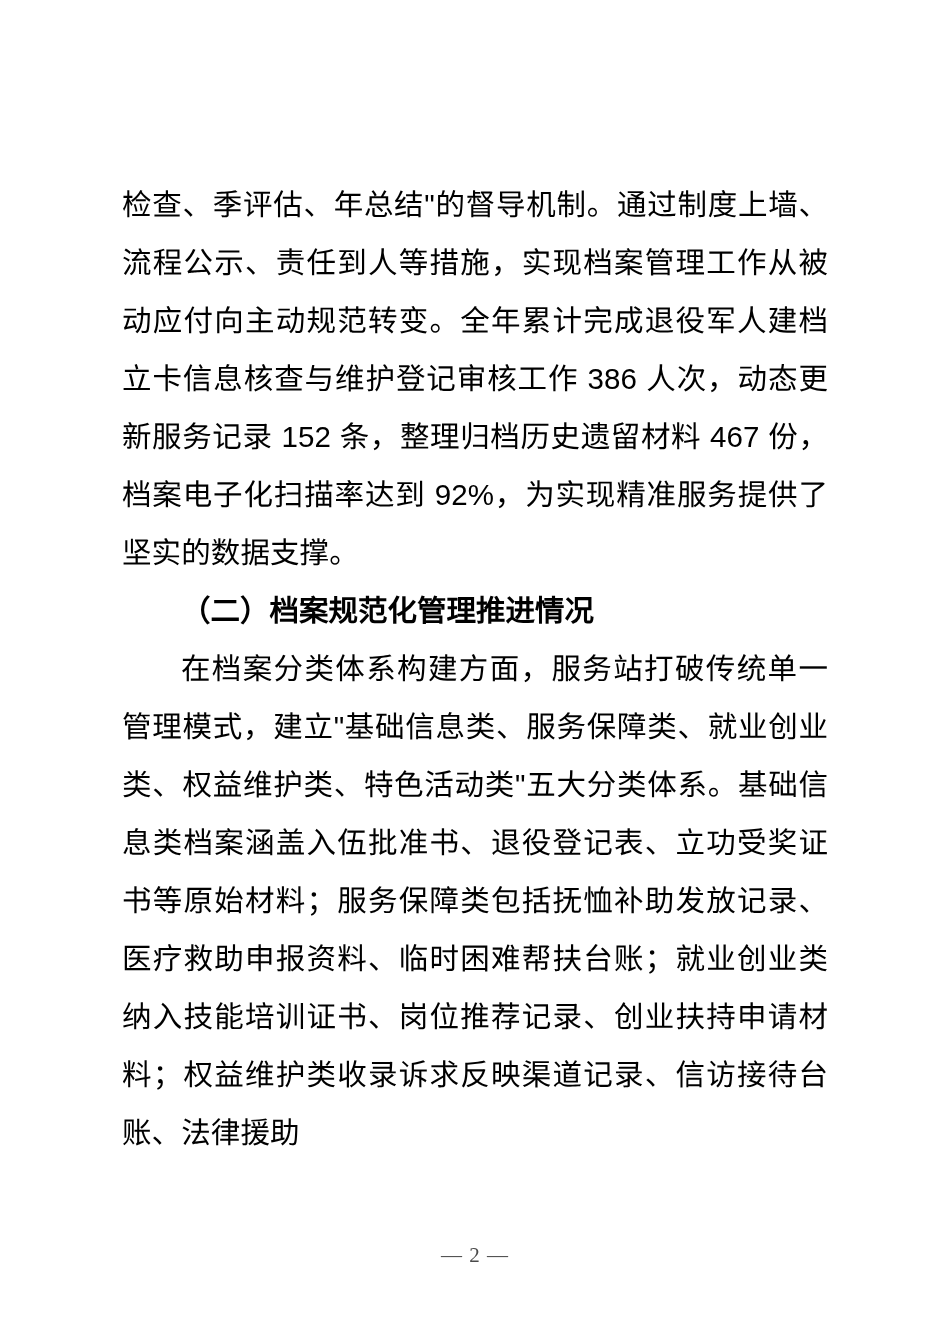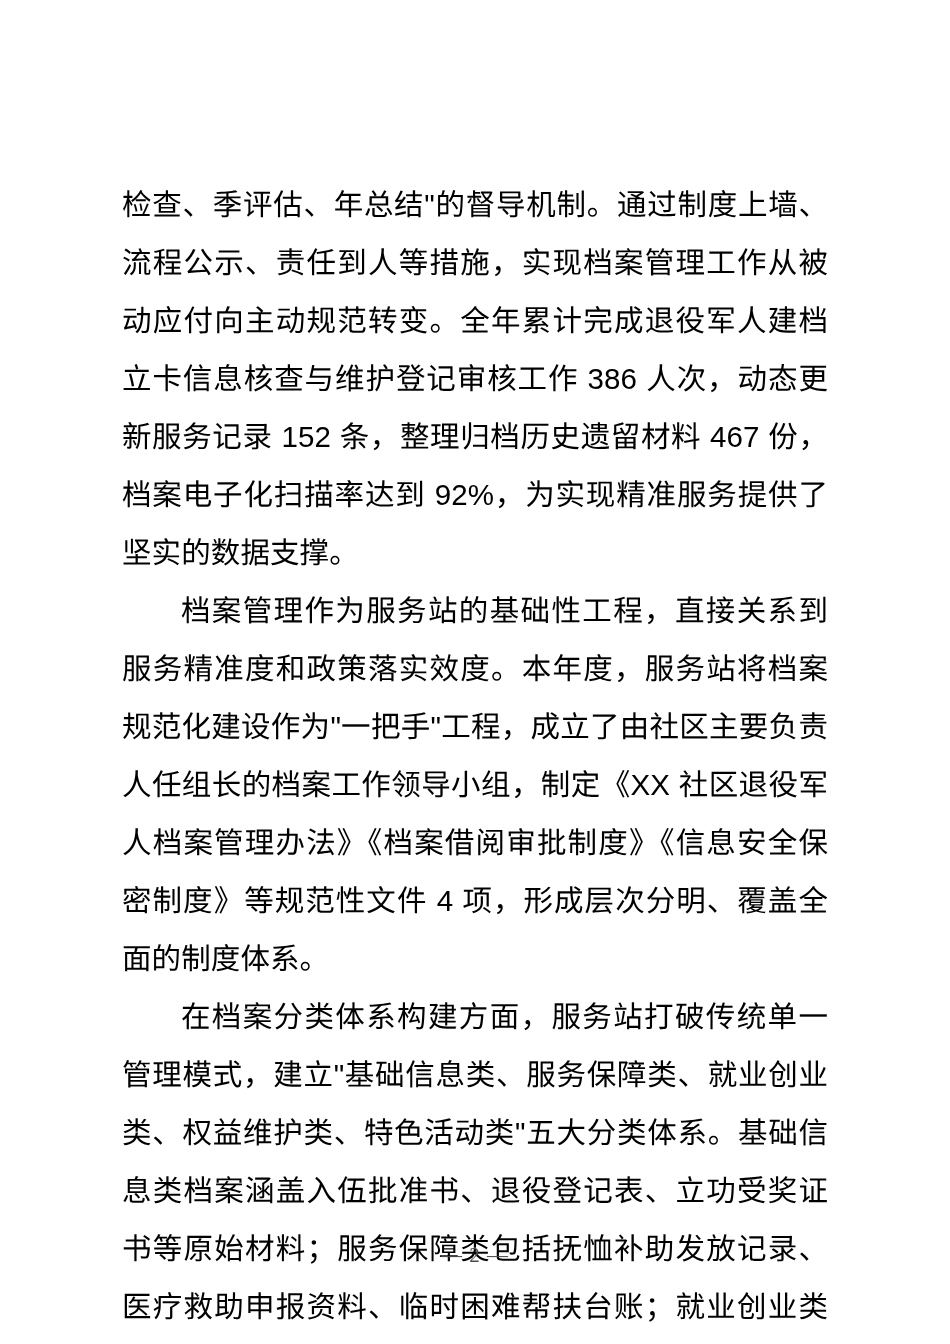--- a/index.html
+++ b/index.html
@@ -74,22 +74,22 @@
 </style>
 </head>
 <body>
 
 <div class="page">
 
   <div class="doc-body">
 
     <p class="para cont">检查、季评估、年总结"的督导机制。通过制度上墙、流程公示、责任到人等措施，实现档案管理工作从被动应付向主动规范转变。全年累计完成退役军人建档立卡信息核查与维护登记审核工作 386 人次，动态更新服务记录 152 条，整理归档历史遗留材料 467 份，档案电子化扫描率达到 92%，为实现精准服务提供了坚实的数据支撑。</p>
 
+    <h2 class="heading">（二）档案规范化管理推进情况</h2>
 
-    <p class="para indent">档案管理作为服务站的基础性工程，直接关系到服务精准度和政策落实效度。本年度，服务站将档案规范化建设作为"一把手"工程，成立了由社区主要负责人任组长的档案工作领导小组，制定《XX 社区退役军人档案管理办法》《档案借阅审批制度》《信息安全保密制度》等规范性文件 4 项，形成层次分明、覆盖全面的制度体系。</p>
 
     <p class="para indent">在档案分类体系构建方面，服务站打破传统单一管理模式，建立"基础信息类、服务保障类、就业创业类、权益维护类、特色活动类"五大分类体系。基础信息类档案涵盖入伍批准书、退役登记表、立功受奖证书等原始材料；服务保障类包括抚恤补助发放记录、医疗救助申报资料、临时困难帮扶台账；就业创业类纳入技能培训证书、岗位推荐记录、创业扶持申请材料；权益维护类收录诉求反映渠道记录、信访接待台账、法律援助</p>
 
   </div>
 
   <div class="page-number">— 2 —</div>
 
 </div>
 
 </body></html>

